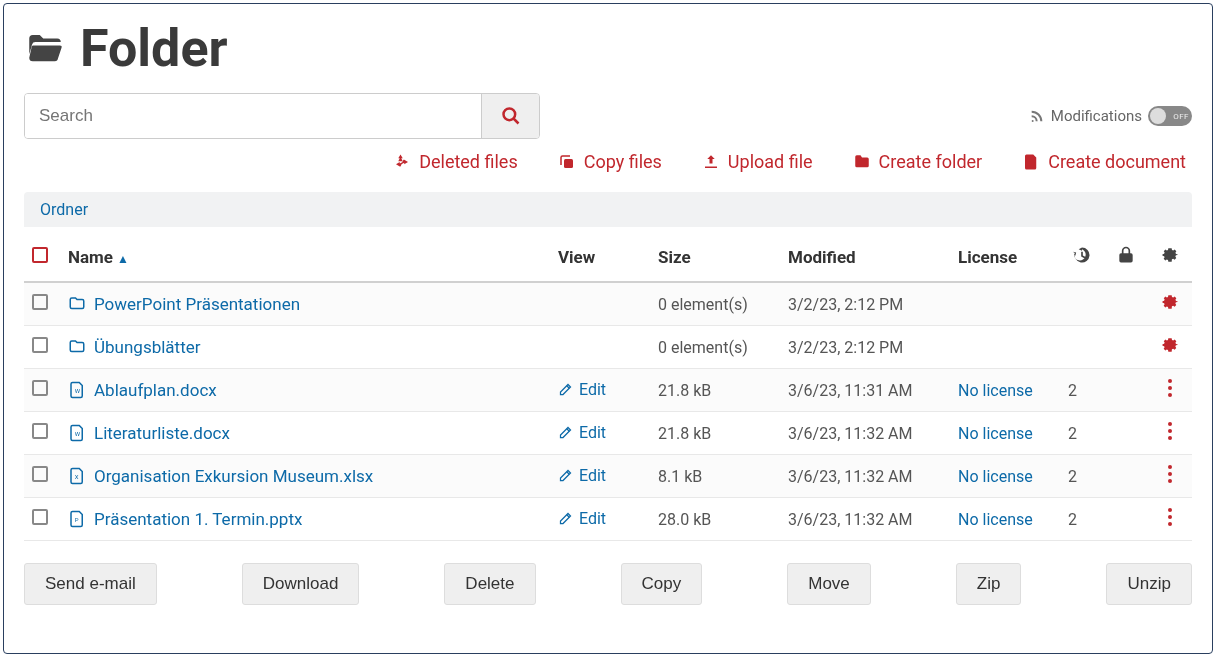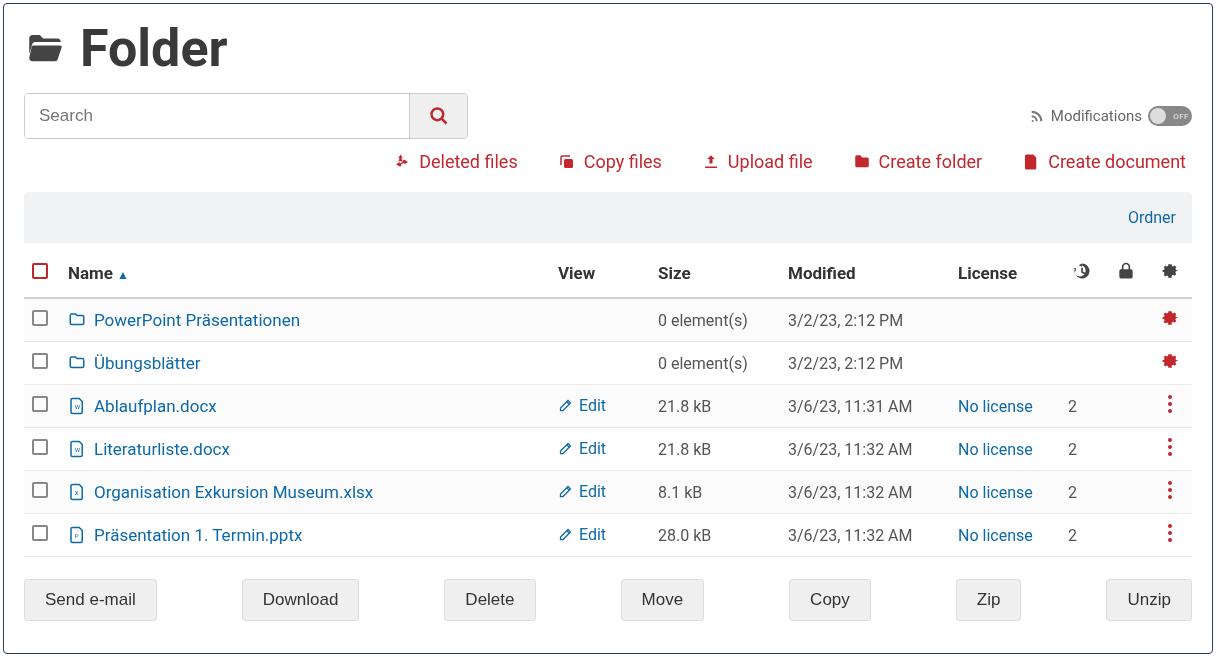--- a/index.html
+++ b/index.html
@@ -29,21 +29,21 @@
     align-items: center;
     justify-content: space-between;
     margin-bottom: 12px;
   }
   .search-wrap {
     display: flex;
     border: 1px solid #ccc;
     border-radius: 4px;
     overflow: hidden;
     height: 46px;
-    width: 444px;
+    width: 516px;
   }
   .search-wrap input {
     flex: 1;
     border: none;
     padding: 0 14px;
     font-size: 17px;
     outline: none;
     color: #666;
   }
   .search-btn {
@@ -98,26 +98,25 @@
     align-items: center;
     gap: 8px;
     color: #c1272d;
     font-size: 18px;
     font-weight: 400;
     cursor: pointer;
   }
   .action svg { width: 18px; height: 18px; fill: #c1272d; }
   .breadcrumb {
     background: #f1f2f3;
-    padding: 16px 16px;
+    padding: 8px 16px;
     border-radius: 4px 4px 0 0;
     color: #0d6aa8;
     font-size: 16px;
     margin-bottom: 0;
-    text-align: right;
   }
   table {
     width: 100%;
     border-collapse: collapse;
   }
   thead th {
     text-align: left;
     font-weight: 700;
     font-size: 17px;
     color: #333;
@@ -441,19 +440,19 @@
                 <circle cx="3" cy="17" r="2"></circle>
               </svg></span></td>
         </tr>
       </tbody>
   </table>
 
   <div class="footer-actions">
     <button class="btn">Send e-mail</button>
     <button class="btn">Download</button>
     <button class="btn">Delete</button>
+    <button class="btn">Copy</button>
     <button class="btn">Move</button>
-    <button class="btn">Copy</button>
     <button class="btn">Zip</button>
     <button class="btn">Unzip</button>
   </div>
 
 </div>
 
 </body></html>

